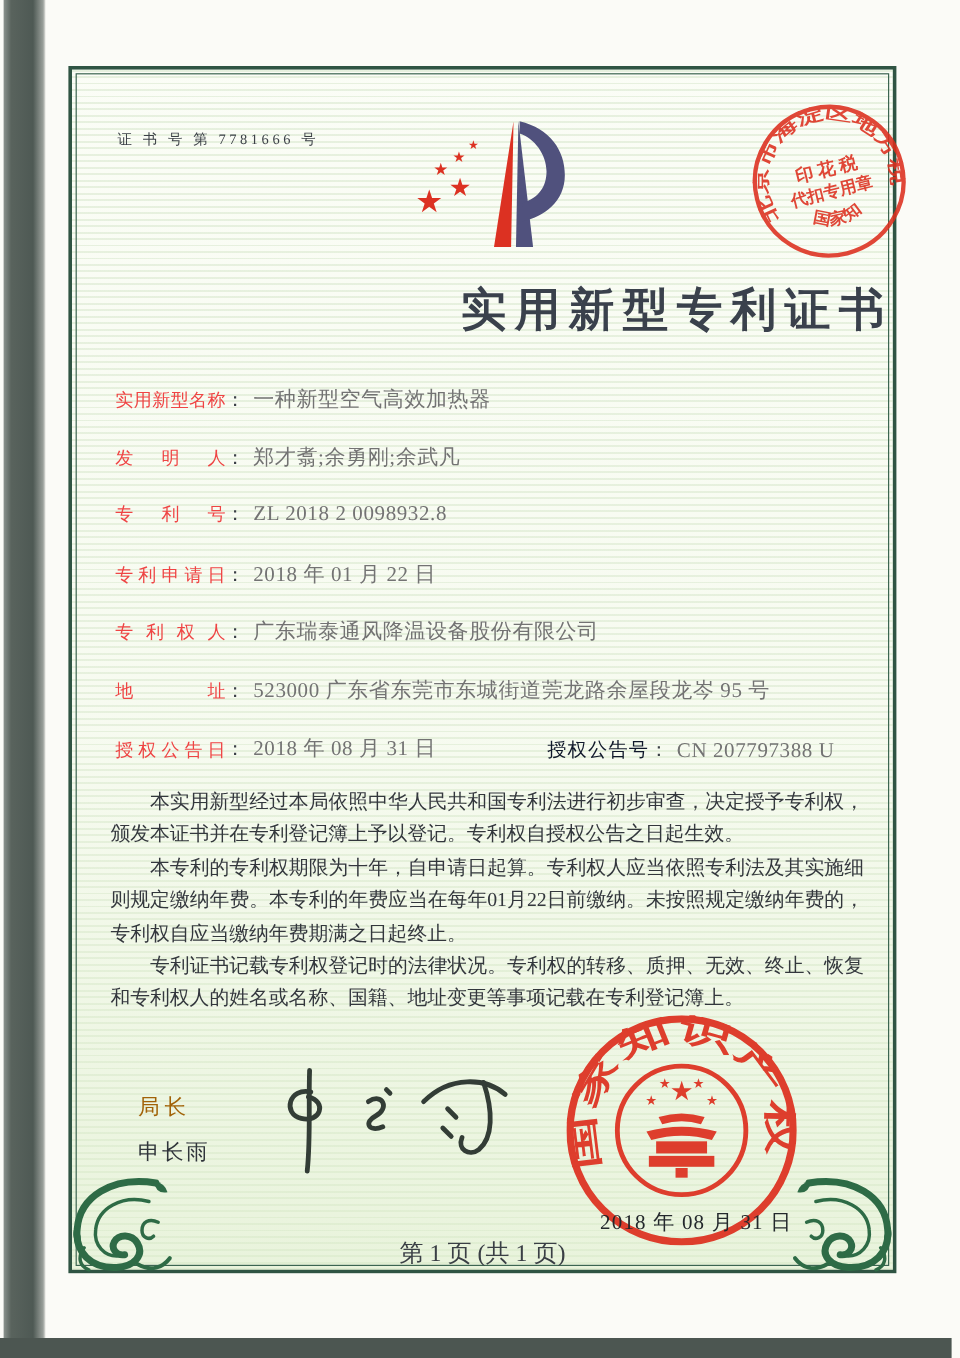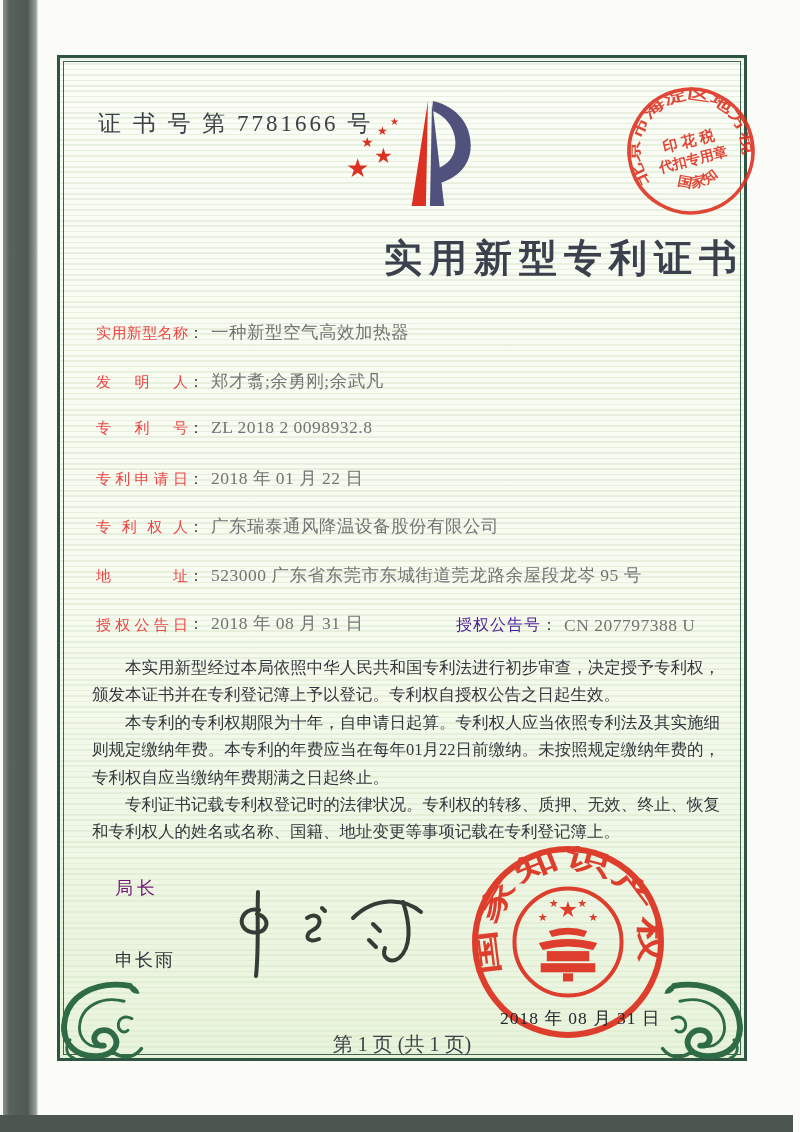--- a/index.html
+++ b/index.html
@@ -21,44 +21,44 @@
     background:
       linear-gradient(180deg, rgba(230,242,218,0.10) 0%, rgba(228,241,213,0.25) 55%, rgba(219,236,200,0.60) 100%),
       repeating-linear-gradient(180deg, rgba(152,192,132,0.22) 0px, rgba(152,192,132,0.22) 1.6px, rgba(255,255,255,0) 1.6px, rgba(255,255,255,0) 5.4px);}
   .inner-line{position:absolute;inset:3px;border:1px solid #3c6551;z-index:0;}
   .frame > *{position:absolute;z-index:2;}
   
   .flourish{width:88px;height:82px;}
   .flourish.left{left:-4px;top:922px;}
   .flourish.right{right:-4px;top:922px;transform:scaleX(-1);}
   
-  .cert-no{left:38px;top:50px;font-size:23px;letter-spacing:3px;color:#3c4147;}
+  .cert-no{left:38px;top:50px;font-size:12px;letter-spacing:3px;color:#3c4147;}
   
   .logo{left:270px;top:40px;width:144px;height:115px;}
   .logo .star{position:absolute;color:#dc3122;line-height:1;}
   .logo svg{position:absolute;left:58px;top:0;}
   
   .title{left:0;top:175px;width:100%;text-align:right;font-size:38px;font-weight:bold;
     letter-spacing:7px;color:#3a414c;}
   
   .fields{left:36px;top:262px;width:628px;}
   .frow{display:flex;align-items:baseline;height:48.5px;}
   .flabel{display:inline-block;width:92px;font-size:15px;color:#ef4444;
     text-align:justify;text-align-last:justify;}
   .fcolon{font-size:16px;margin-right:7px;color:#3a3f46;}
   .fvalue{font-size:17.5px;color:#737373;letter-spacing:0.5px;white-space:nowrap;}
   .fgroup{display:flex;align-items:flex-end;}
   .fgroup.first{width:360px;}
-  .flabel-auto{font-size:16px;color:#4c1d95;letter-spacing:1px;}
+  .flabel-auto{font-size:16px;color:#0f172a;letter-spacing:1px;}
   
   .body-text{left:32px;top:596px;width:628px;}
   .body-text p{margin:0;font-size:16.5px;line-height:27.4px;text-indent:2em;
     color:#33373d;text-align:justify;}
   
-  .signer-title{left:55px;top:818px;font-size:18px;letter-spacing:4px;color:#701a75;
+  .signer-title{left:55px;top:852px;font-size:18px;letter-spacing:4px;color:#a16207;
     font-family:"Liberation Sans","DejaVu Sans",sans-serif;}
   .signer-name{left:55px;top:890px;font-size:18px;letter-spacing:2px;color:#2f343a;
     font-family:"Liberation Sans","DejaVu Sans",sans-serif;}
   .signature{left:165px;top:826px;width:210px;height:100px;}
   
   .main-seal{left:412px;top:788px;width:192px;height:192px;}
   .seal-date{left:440px;top:948px;width:210px;font-size:17.5px;color:#23282c;letter-spacing:1px;}
   
   .tax-seal{left:566px;top:28px;width:130px;height:130px;transform:rotate(-14deg);}
   

